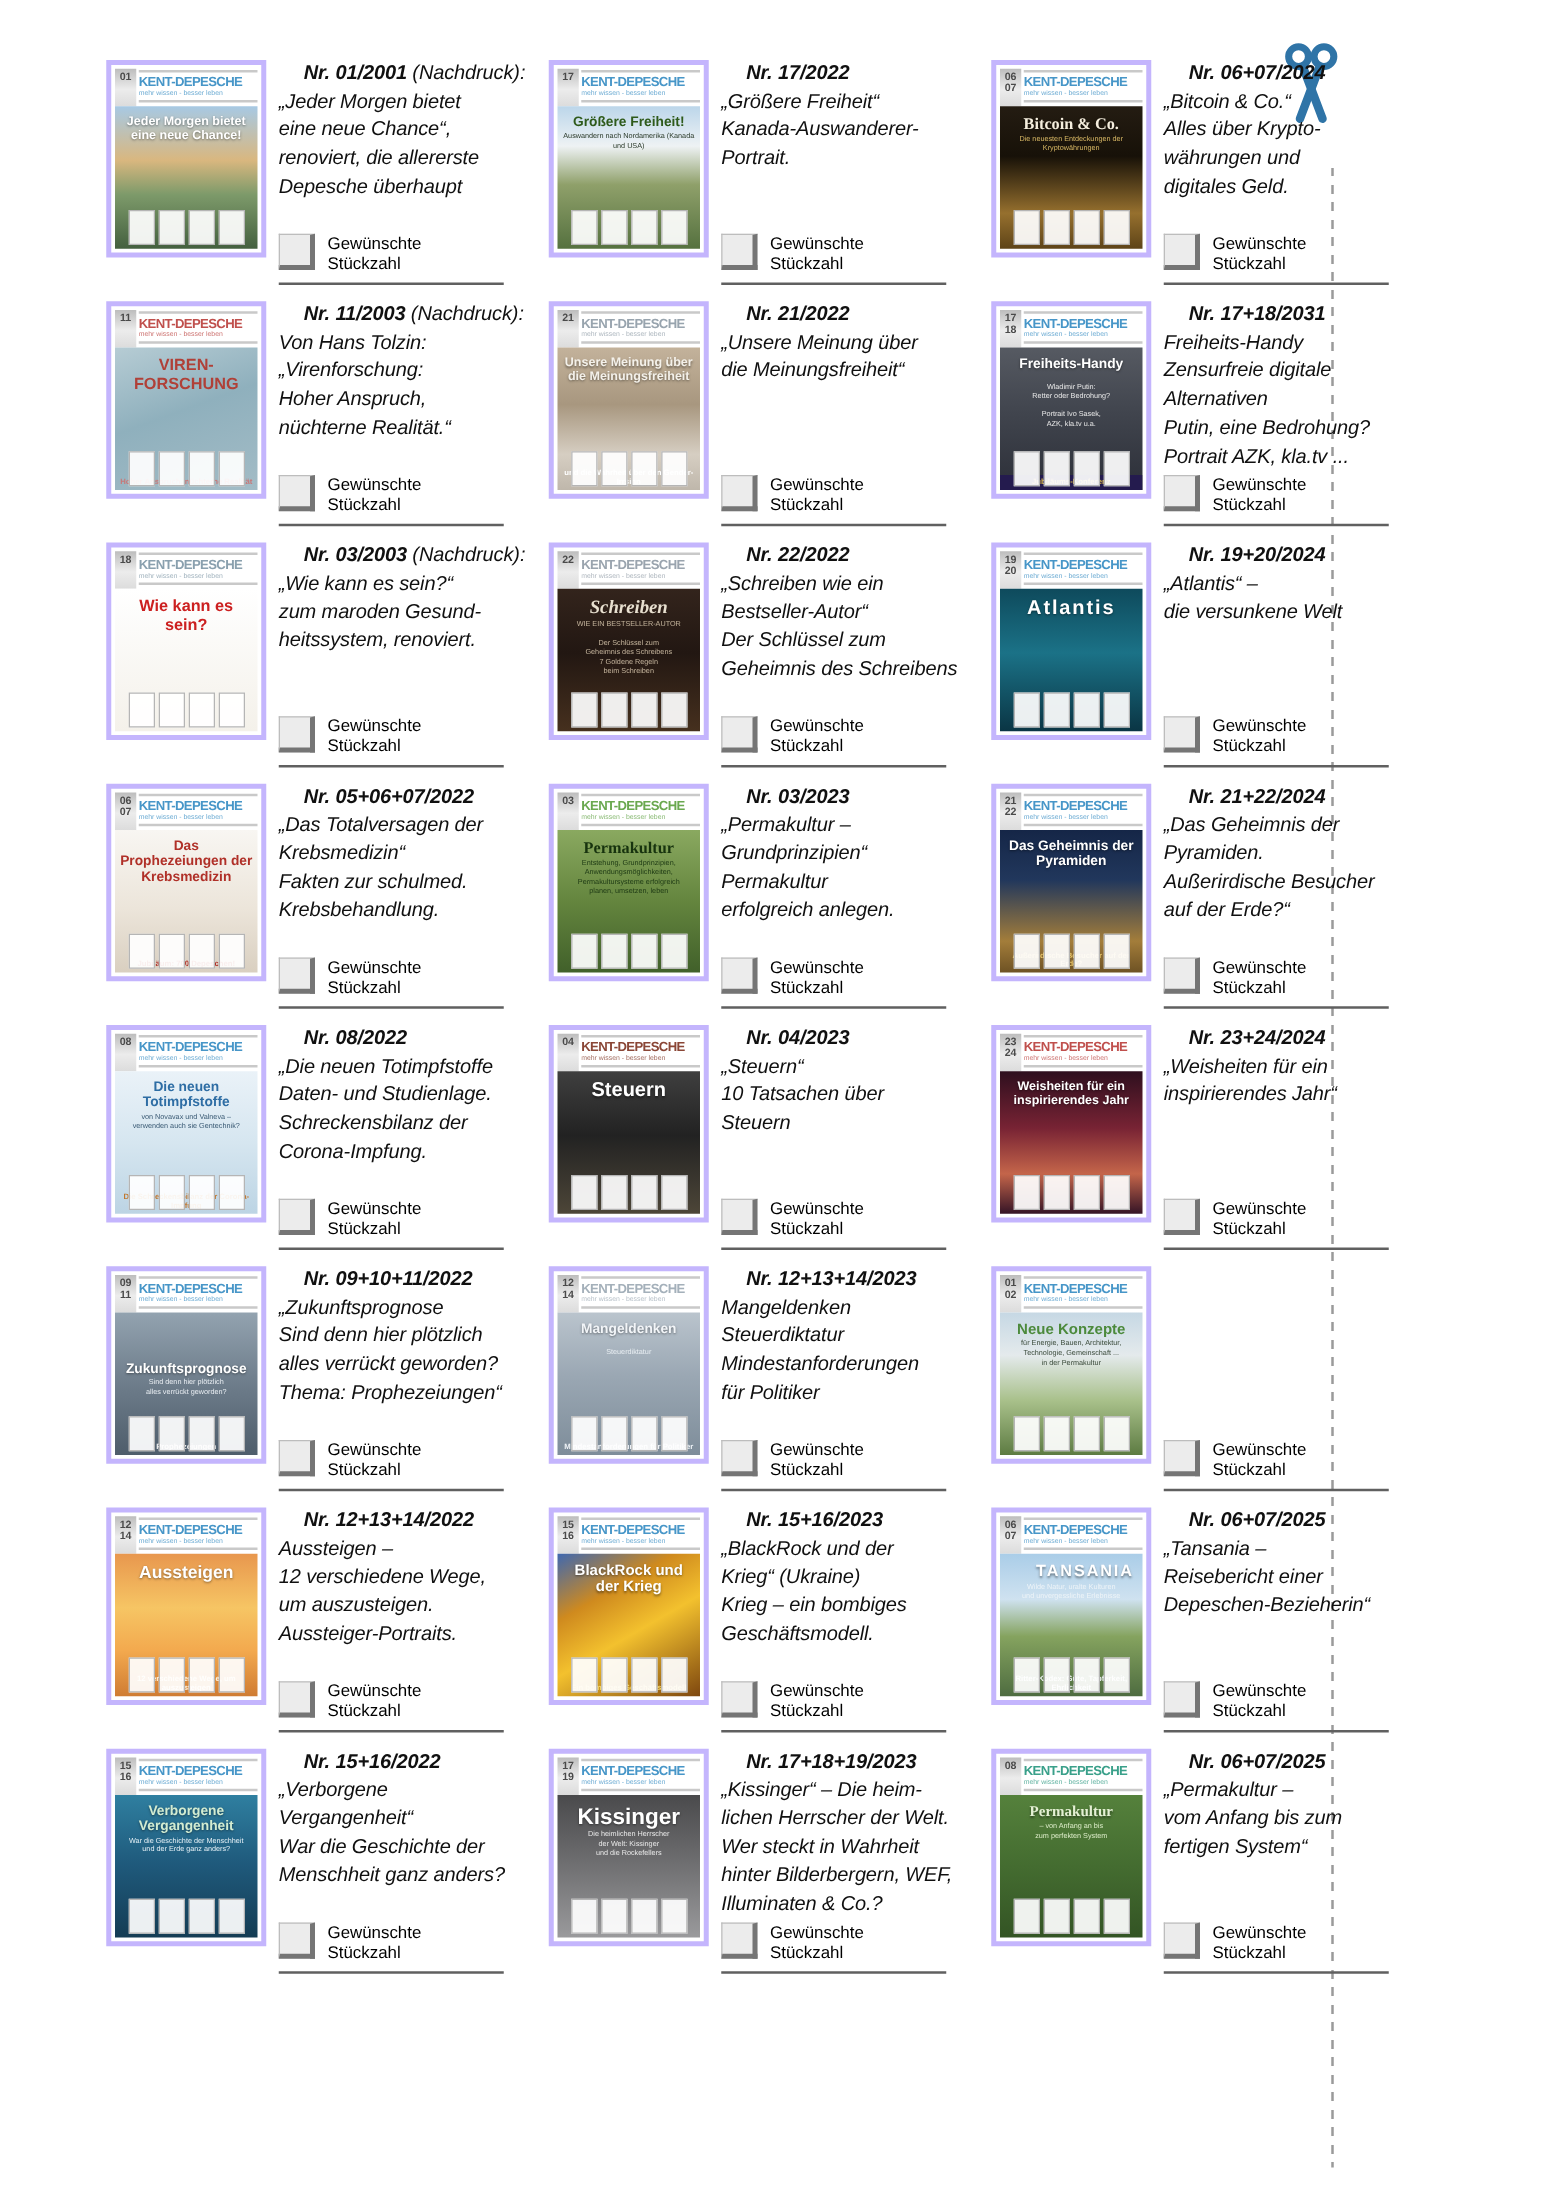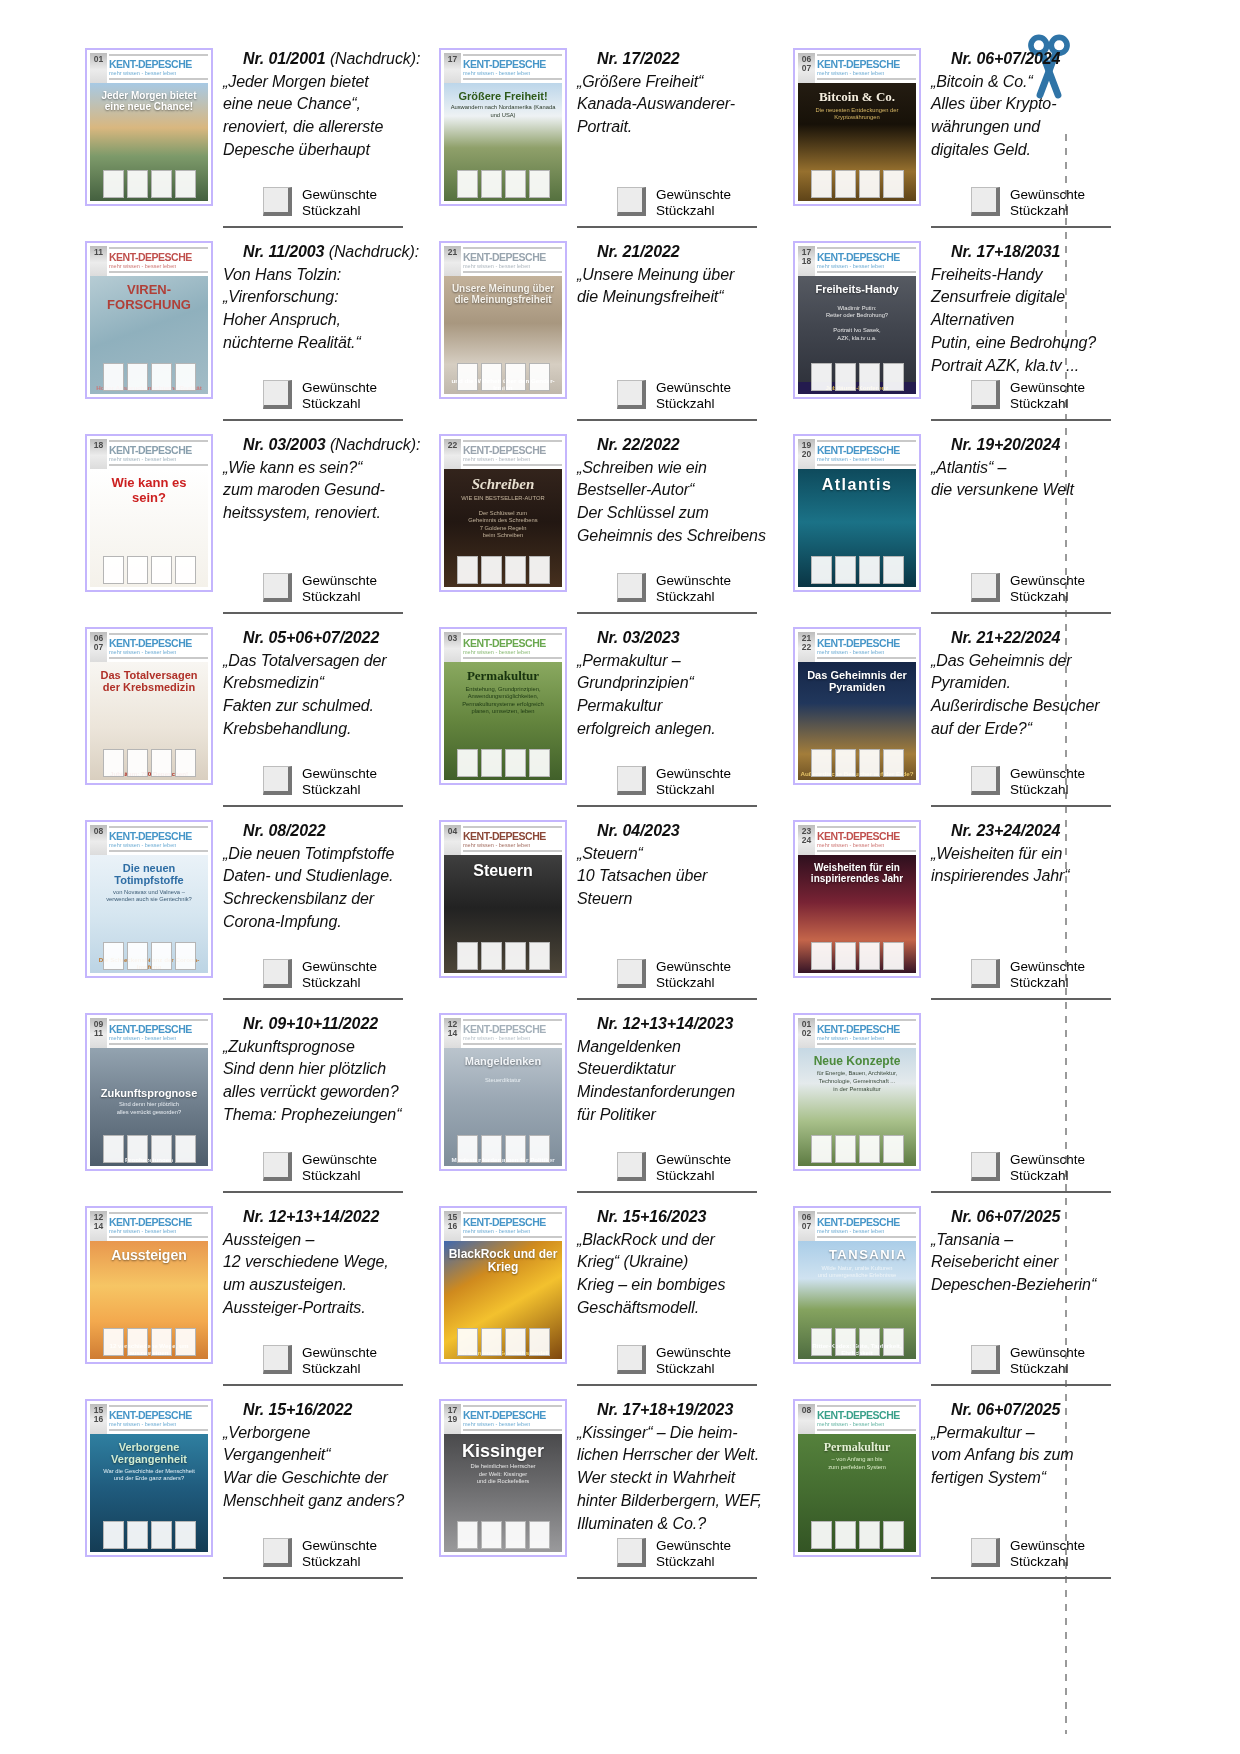--- a/index.html
+++ b/index.html
@@ -12,21 +12,21 @@
   .cutline {
     position:absolute; left:53px; top:100px; width:2px; height:1600px;
     background:repeating-linear-gradient(180deg,#9a9a9a 0 7px, transparent 7px 14px);
   }
   .grid {
     position:absolute; left:85px; top:48px;
     display:grid; grid-template-columns:repeat(3,354px); grid-auto-rows:193px;
   }
   .cell { display:flex; gap:10px; padding-right:18px; box-sizing:border-box; }
   .cover {
-    flex:0 0 128px; height:158px; border:2px solid #c4b5fd; background:#fff;
+    flex:0 0 128px; height:158px; border:4px solid #c4b5fd; background:#fff;
     box-sizing:border-box; padding:3px;
   }
   .cover-inner { height:100%; display:flex; flex-direction:column; }
   .cover-head { height:30px; display:flex; gap:2px; }
   .num {
     width:17px; background:linear-gradient(180deg,#bdbdbd,#ececec 55%,#dcdcdc);
     color:#4a4a4a; font-size:8.5px; font-weight:bold; line-height:1.1;
     text-align:center; padding-top:2px; white-space:pre-line;
   }
   .mast { flex:1; min-width:0; }
@@ -36,21 +36,21 @@
   .mast-sub { font-size:5.5px; opacity:.8; white-space:nowrap; overflow:hidden; }
   .cover-body { flex:1; position:relative; overflow:hidden; text-align:center; }
   .cover-title { font-weight:bold; line-height:1.12; padding:7px 3px 0; white-space:pre-line; }
   .cover-sub { font-size:5.8px; padding:2px 4px 0; line-height:1.3; white-space:pre-line; }
   .cover-bottom { position:absolute; left:0; right:0; bottom:0; font-size:6.2px; font-weight:bold; padding:2px 2px 3px; }
   .thumbs { position:absolute; left:0; right:0; bottom:3px; display:flex; justify-content:center; gap:3px; }
   .thumbs div { width:21px; height:28px; background:rgba(255,255,255,.92); border:1px solid #b5b5b5; box-sizing:border-box; }
   .info { flex:1; min-width:0; display:flex; flex-direction:column; }
   .desc { font-style:italic; font-size:16px; line-height:1.42; color:#101010; letter-spacing:-0.1px; }
   .nr { font-weight:bold;margin-left:20px; }
-  .order { margin-top:auto; display:flex; gap:10px; align-items:flex-start;margin-left:40px; }
+  .order { margin-top:auto; display:flex; gap:10px; align-items:flex-start; }
   .checkbox {
     width:24px; height:24px; background:#ececec;
     border-top:1px solid #bdbdbd; border-left:1px solid #bdbdbd;
     border-right:4px solid #757575; border-bottom:4px solid #757575;
   }
   .order-label { font-size:13.5px; line-height:1.18; white-space:pre-line; color:#000; }
   .rule { border-bottom:2.5px solid #606060; width:180px; margin-top:7px; margin-bottom:13px; }
 </style>
 </head>
 <body>
@@ -430,21 +430,21 @@
           <div class="num">06
 07</div>
           <div class="mast">
             <div class="mast-bar"></div>
             <div class="mast-title" style="color: rgb(71, 150, 200);">KENT-DEPESCHE</div>
             <div class="mast-sub" style="color: rgb(71, 150, 200);">mehr wissen - besser leben</div>
             <div class="mast-bar b2"></div>
           </div>
         </div>
         <div class="cover-body" style="background: linear-gradient(rgb(248, 246, 242) 0%, rgb(236, 229, 218) 55%, rgb(217, 207, 192) 100%);">
-          <div class="cover-title" style="color: rgb(176, 48, 40); font-size: 11px;">Das Totalversagen der Krebsmedizin</div>
+          <div class="cover-title" style="color: rgb(176, 48, 40); font-size: 11px;">Das Prophezeiungen der Krebsmedizin</div>
 
           <div class="cover-bottom" style="color: rgb(176, 48, 40);">Jubiläum: 700 Depeschen!</div>
           <div class="thumbs" hidden="">
             <div></div>
               <div></div>
               <div></div>
               <div></div>
           </div>
         </div>
       </div>

